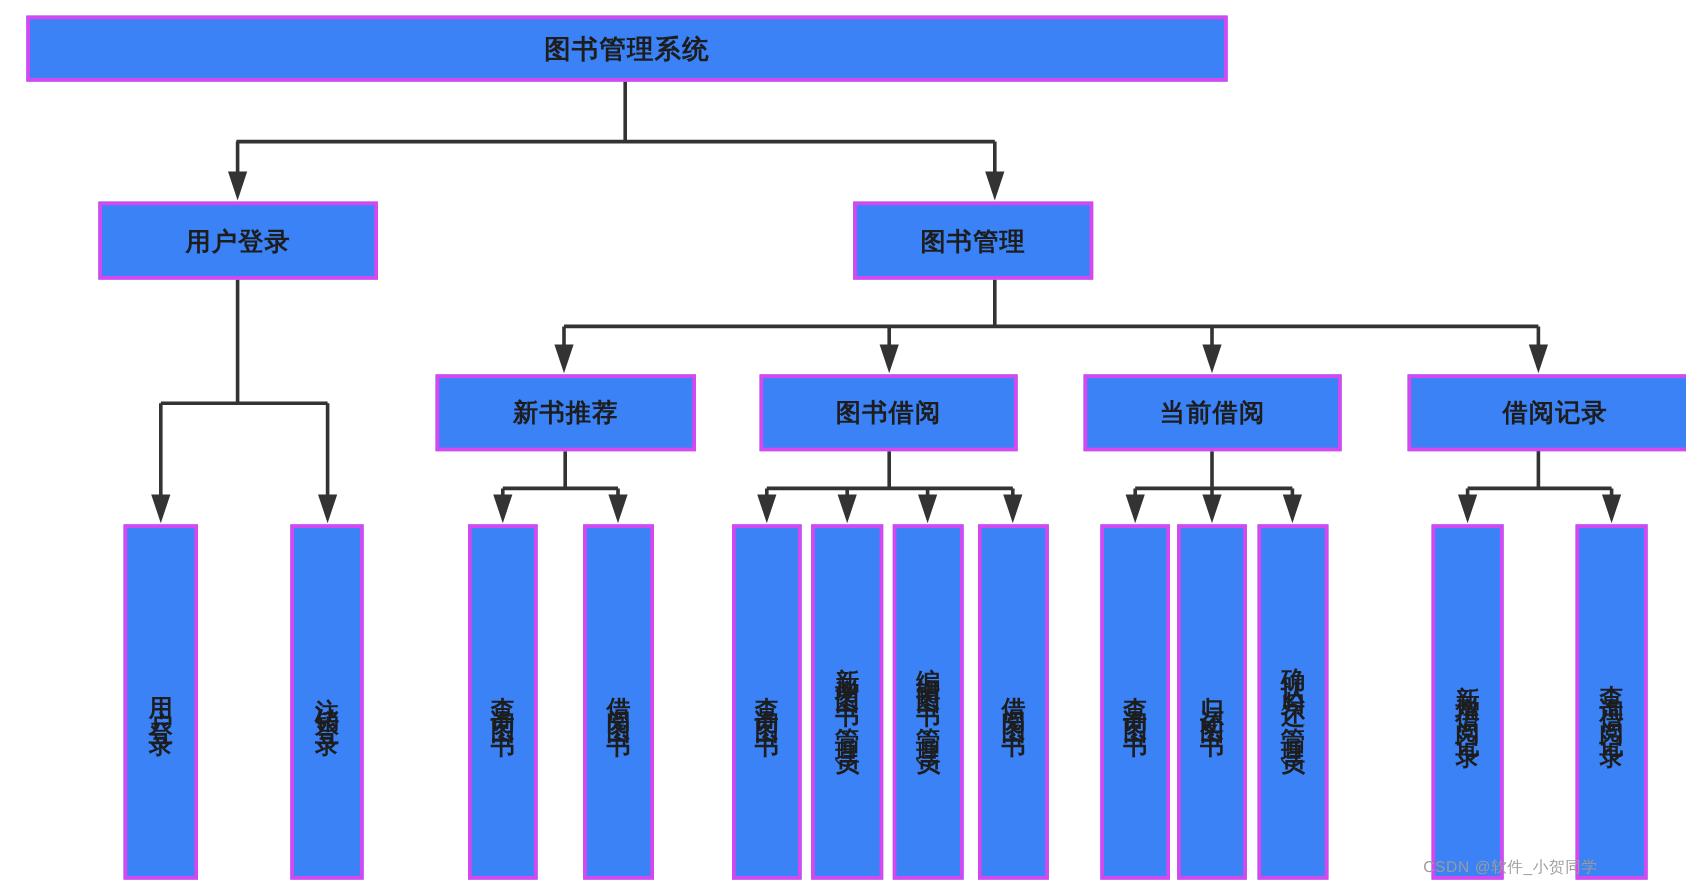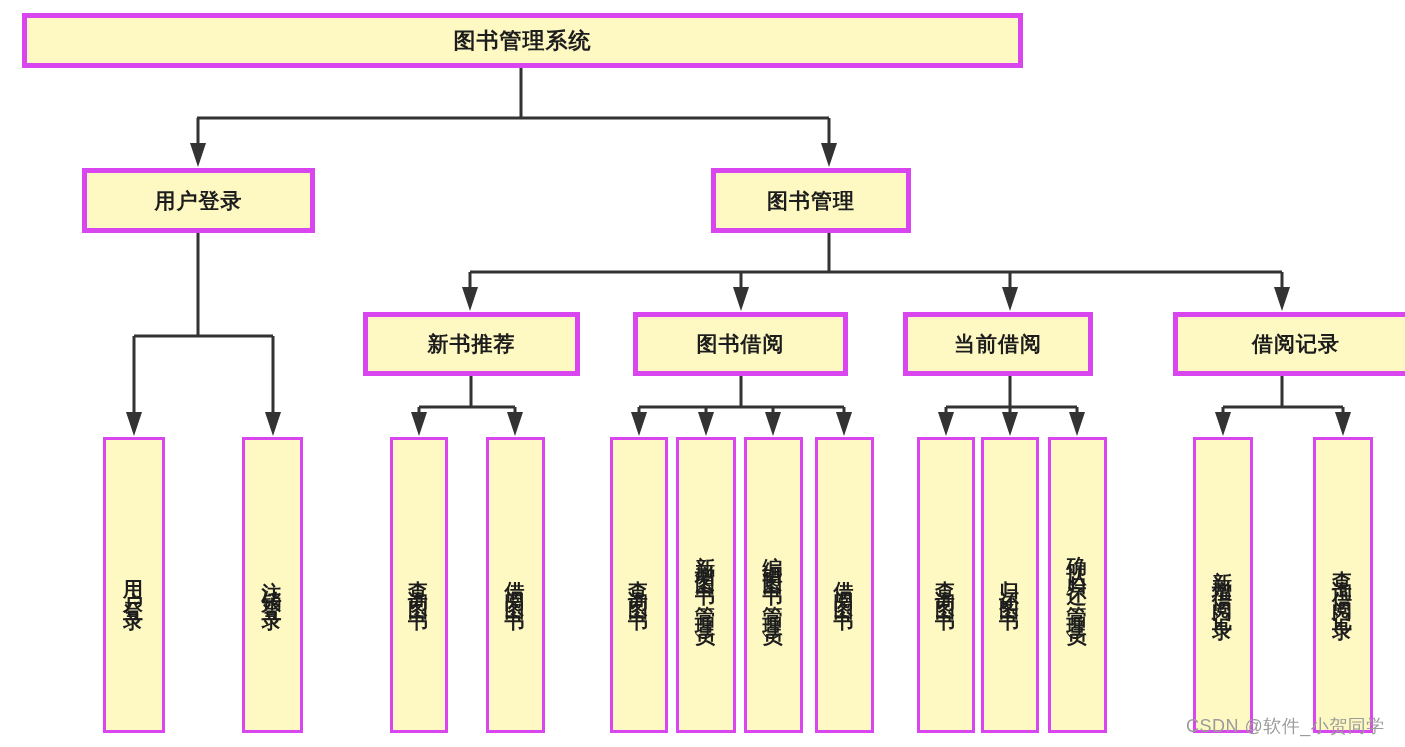--- a/index.html
+++ b/index.html
@@ -19,22 +19,22 @@
     position: absolute;
     left: 0;
     top: 0;
     width: 1405px;
     height: 747px;
     pointer-events: none;
   }
   .node {
     position: absolute;
     box-sizing: border-box;
-    border: 5px solid #d946ef;
-    background: #fef9c3;
+    border: 3px solid #d946ef;
+    background: #3b82f6;
     display: flex;
     align-items: center;
     justify-content: center;
     color: #1d1d1d;
     z-index: 2;
   }
   .node.root {
     left: 22px; top: 13px;
     width: 1001px; height: 55px;
     font-size: 22px;
@@ -63,21 +63,21 @@
     white-space: nowrap;
     font-size: 20px;
     font-weight: 600;
     letter-spacing: 10px;
     color: #1d1d1d;
   }
   .watermark {
     position: absolute;
     left: 1186px;
     top: 714px;
-    font-size: 18px;
+    font-size: 13px;
     color: #9b9b9b;
     z-index: 3;
     white-space: nowrap;
     letter-spacing: 0.5px;
   }
 </style>
 </head>
 <body>
 
 <div class="canvas">
@@ -144,21 +144,21 @@
   <div class="node h2" style="left:711px;width:200px">
     <span>图书管理</span>
   </div>
 
   <div class="node h3" style="left:363px;width:217px">
     <span>新书推荐</span>
   </div>
   <div class="node h3" style="left:633px;width:215px">
     <span>图书借阅</span>
   </div>
-  <div class="node h3" style="left:903px;width:190px">
+  <div class="node h3" style="left:903px;width:215px">
     <span>当前借阅</span>
   </div>
   <div class="node h3" style="left:1173px;width:246px">
     <span>借阅记录</span>
   </div>
 
   <div class="node leaf" style="left:103px;width:62px">
     <span class="vtext">用户登录</span>
   </div>
   <div class="node leaf" style="left:242px;width:61px">

